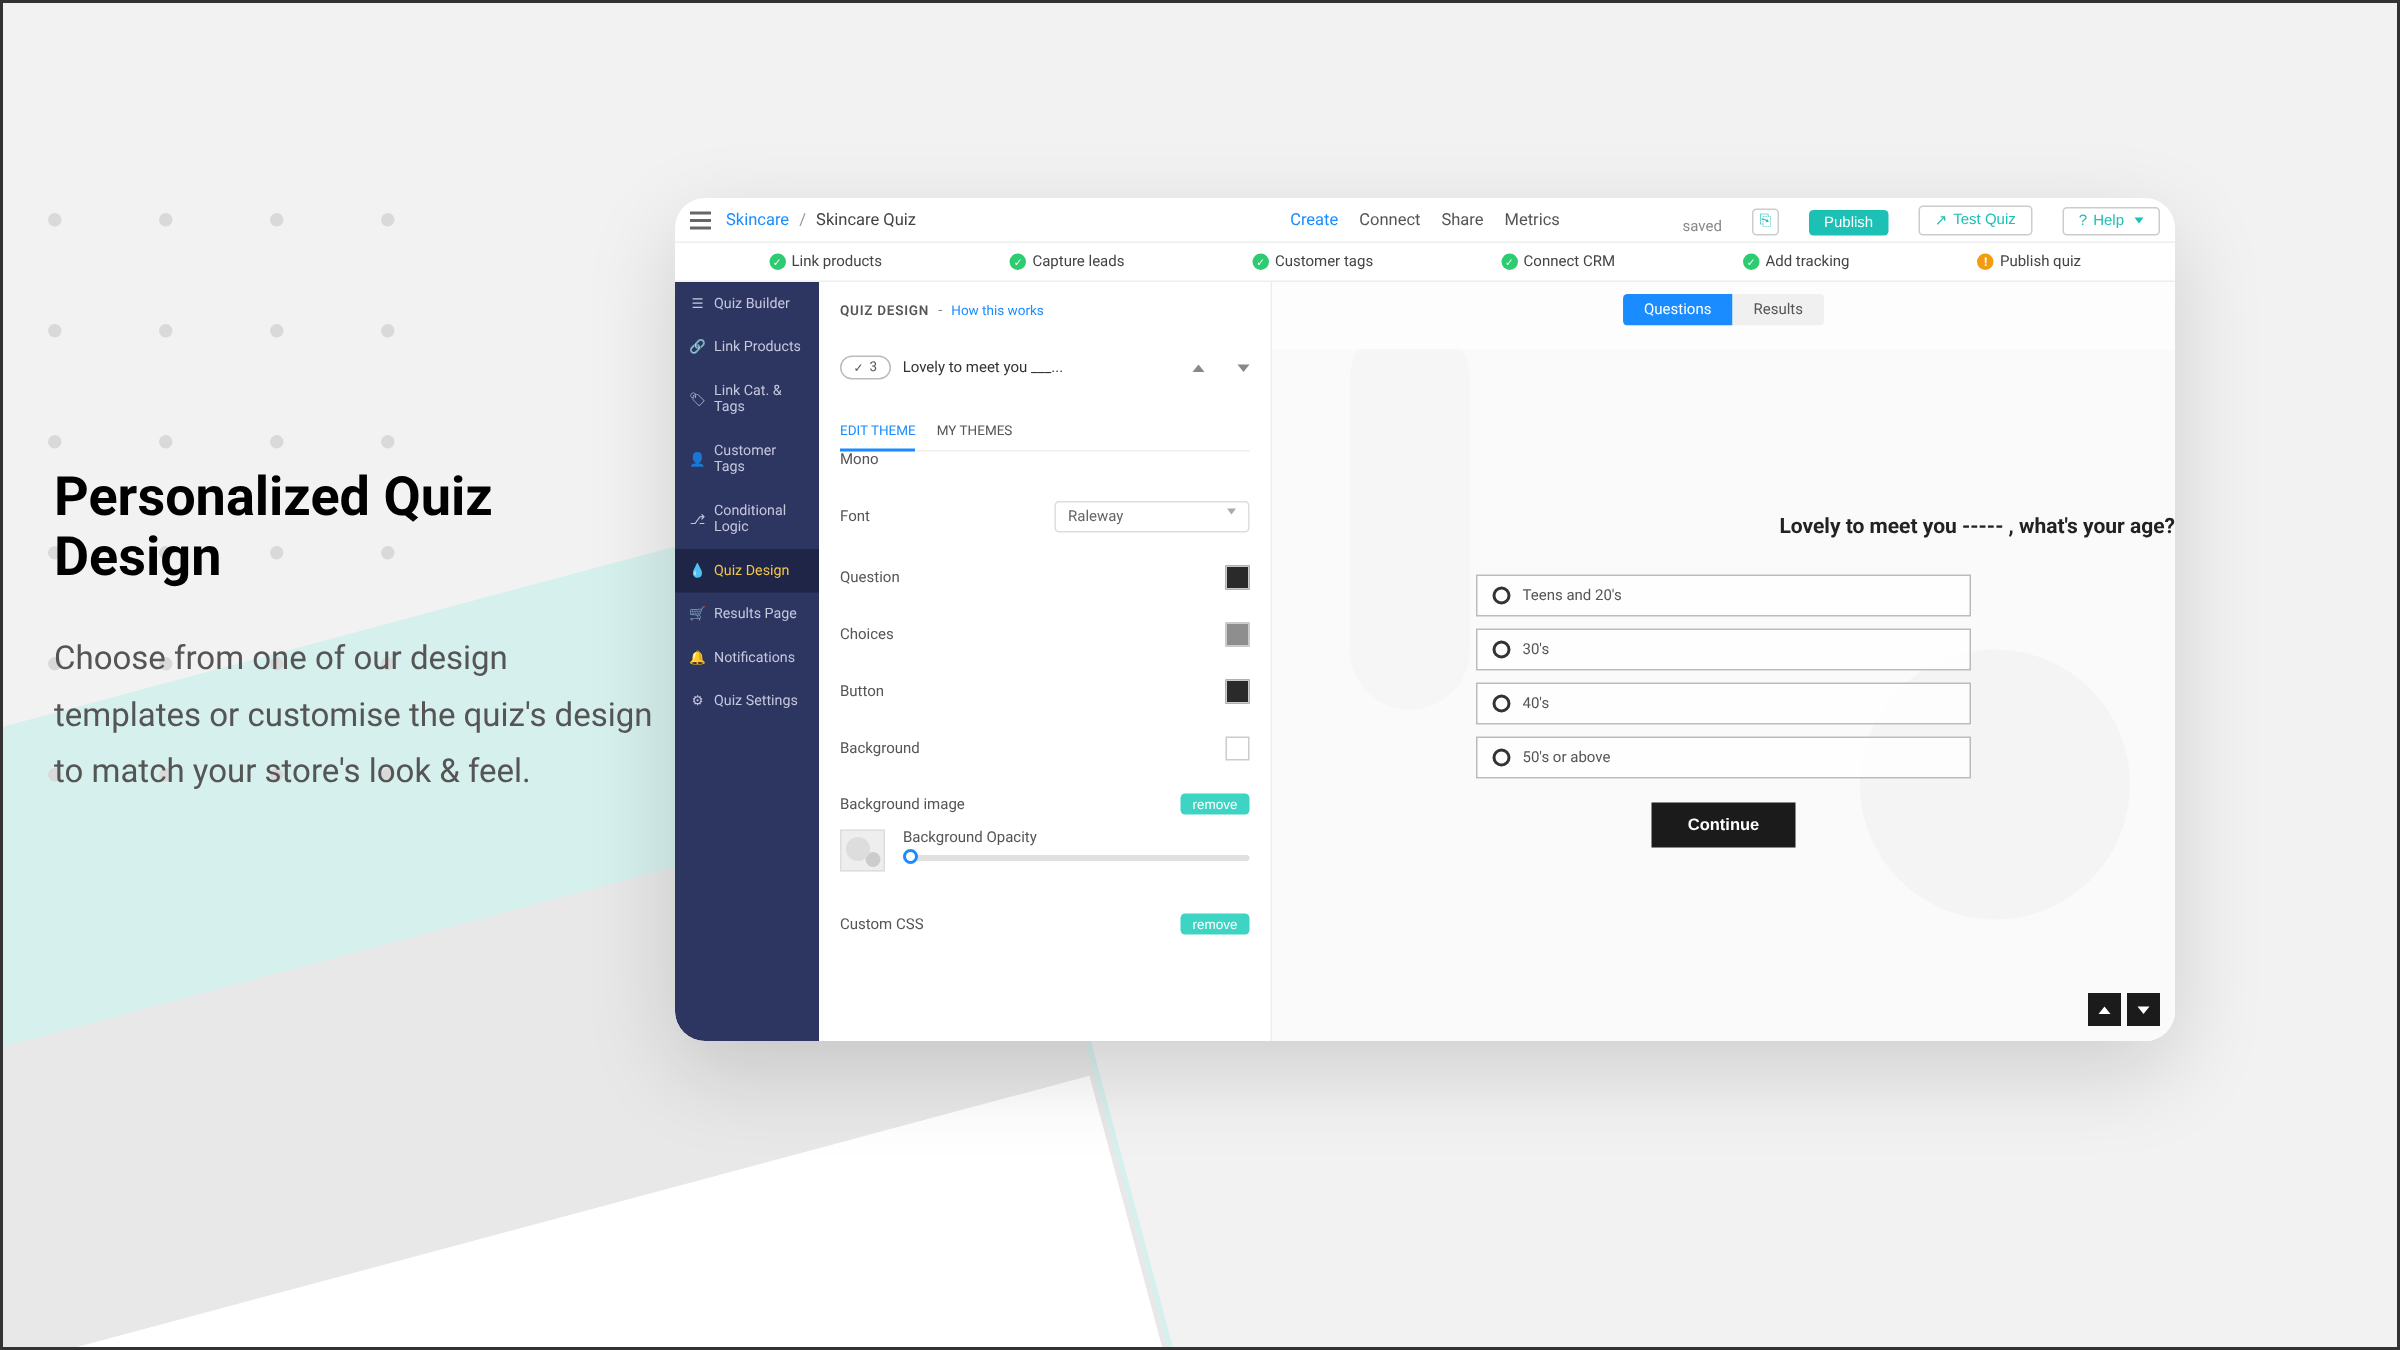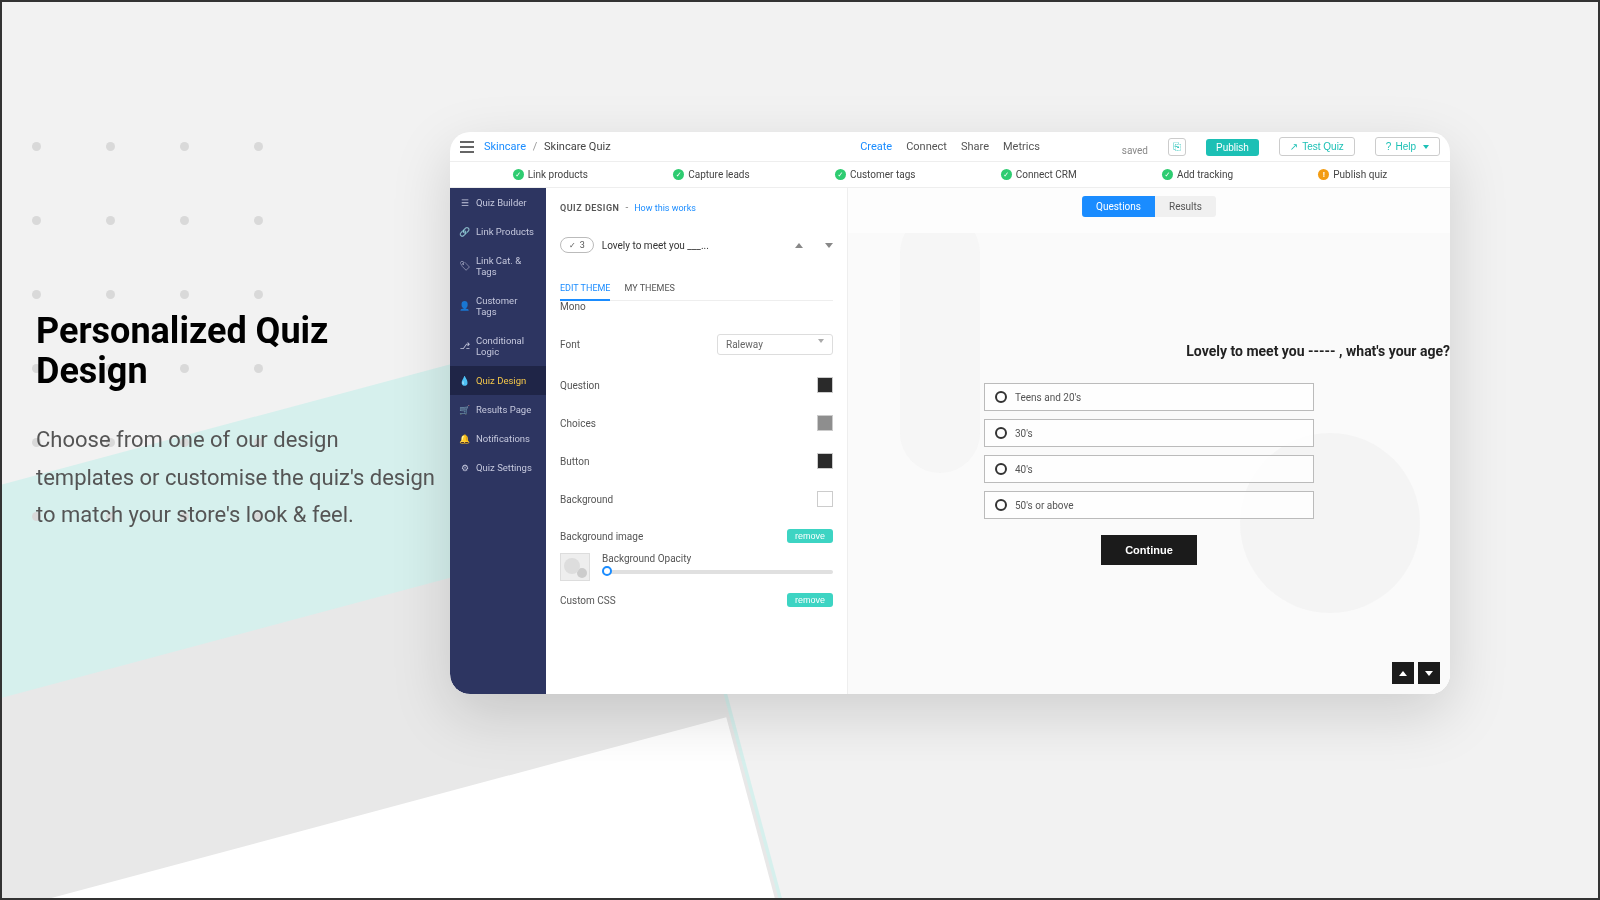--- a/index.html
+++ b/index.html
@@ -253,21 +253,21 @@
     display: flex;
     align-items: center;
     justify-content: space-between;
     margin-top: 22px;
   }
   .form-row label { color: #555; }
   .select {
     border: 1px solid #ddd;
     border-radius: 3px;
     padding: 4px 8px;
-    width: 116px;
+    width: 130px;
     display: flex;
     justify-content: space-between;
     align-items: flex-start;
     cursor: pointer;
     color: #666;
     font-size: 10px;
     background: #fff;
   }
   .swatch {
     width: 16px; height: 16px;
@@ -654,21 +654,21 @@
           <span class="thumb-ball2"></span>
         </div>
         <div class="opacity-col">
           <div>Background Opacity</div>
           <div class="slider-track">
             <div class="slider-handle"></div>
           </div>
         </div>
       </div>
 
-      <div class="form-row" style="margin-top:12px">
+      <div class="form-row" style="margin-top:28px">
         <label>Custom CSS</label>
         <button class="chip">remove</button>
       </div>
     </div>
 
     <div class="preview">
       <div class="preview-tabs">
         <span class="on">Questions</span>
         <span class="off">Results</span>
       </div>

